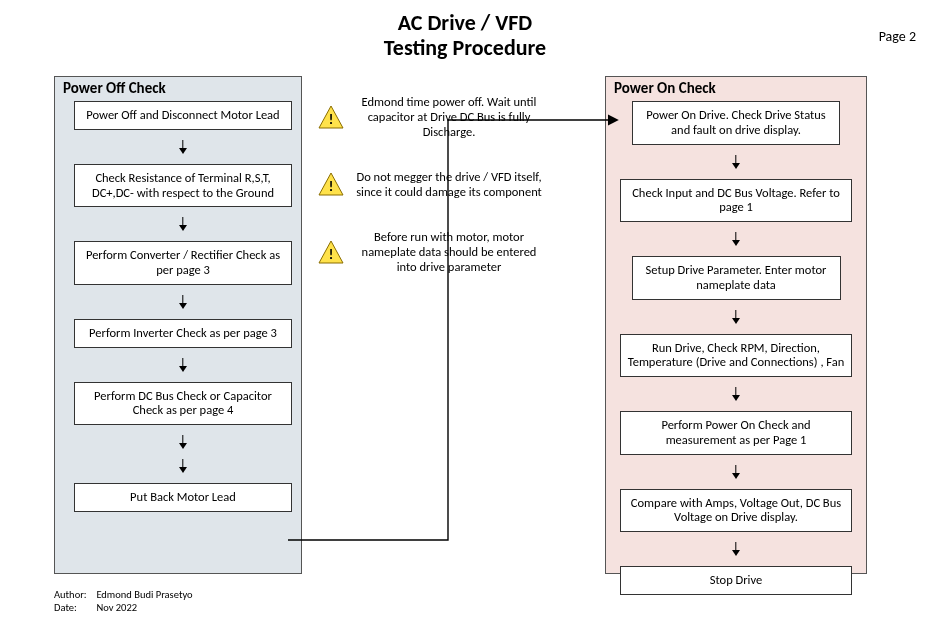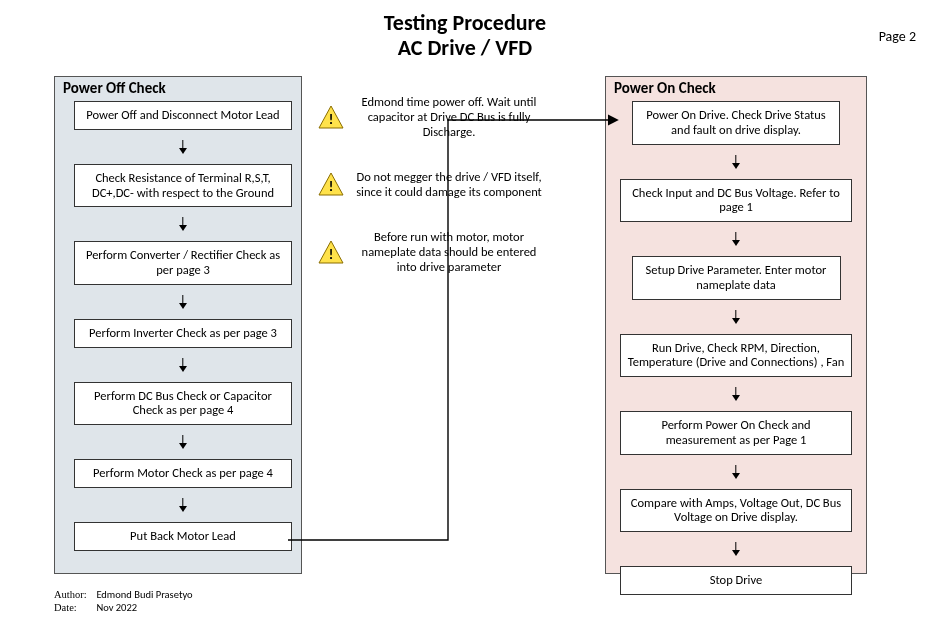--- a/index.html
+++ b/index.html
@@ -134,28 +134,28 @@
     position: absolute;
     pointer-events: none;
   }
   .footer {
     position: absolute;
     left: 54px;
     bottom: 6px;
     font-size: 10.5px;
     line-height: 1.25;
   }
-  .footer .lbl { display: inline-block; width: 40px; font-family: Liberation Serif, serif; }
+  .footer .lbl { display: inline-block; width: 40px; }
 </style>
 </head>
 <body>
 
 <div class="title-block">
+  <h1>AC Drive / VFD</h1>
   <h1>Testing Procedure</h1>
-  <h1>AC Drive / VFD</h1>
 </div>
 <div class="page-num">Page 2</div>
 
 <div class="canvas">
 
   <div class="group group-left">
     <div class="group-title">Power Off Check</div>
     <div class="steps">
       <div class="step">
           <span>Power Off and Disconnect Motor Lead</span>
@@ -170,23 +170,20 @@
         </div>
       <div class="arrow-v"></div>
       <div class="step">
           <span>Perform Inverter Check as per page 3</span>
         </div>
       <div class="arrow-v"></div>
       <div class="step">
           <span>Perform DC Bus Check or Capacitor Check as per page 4</span>
         </div>
       <div class="arrow-v"></div>
-      <div class="step">
-          <span>Perform Motor Check as per page 4</span>
-        </div>
       <div class="arrow-v"></div>
       <div class="step">
           <span>Put Back Motor Lead</span>
         </div>
     </div>
   </div>
 
   <div class="warnings">
     <div class="warn-row">
       <span class="warn-icon">

